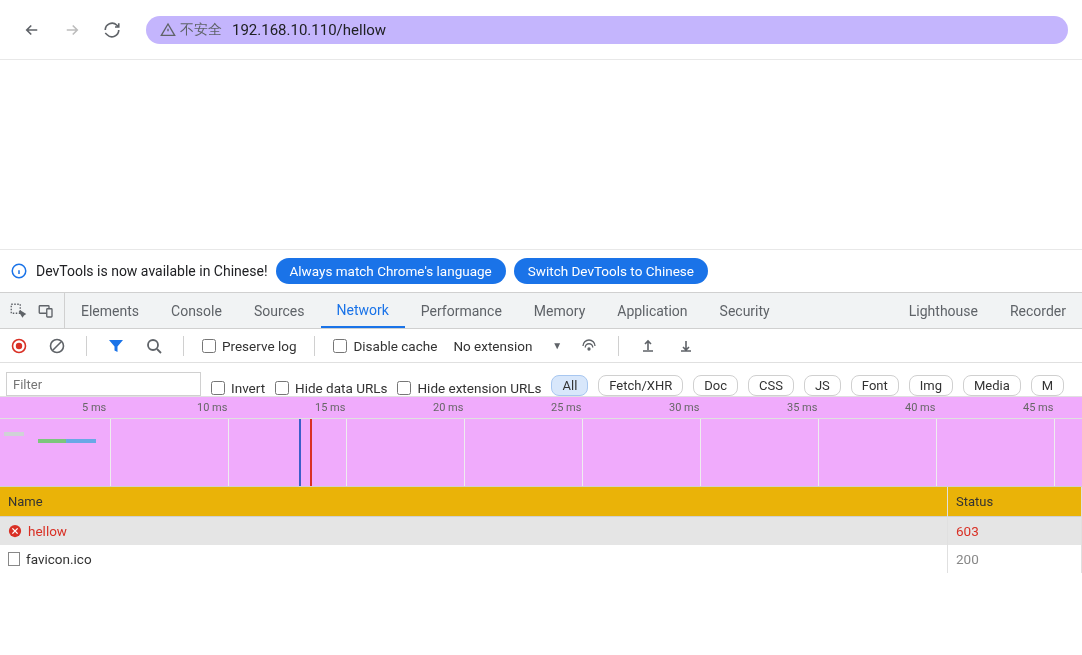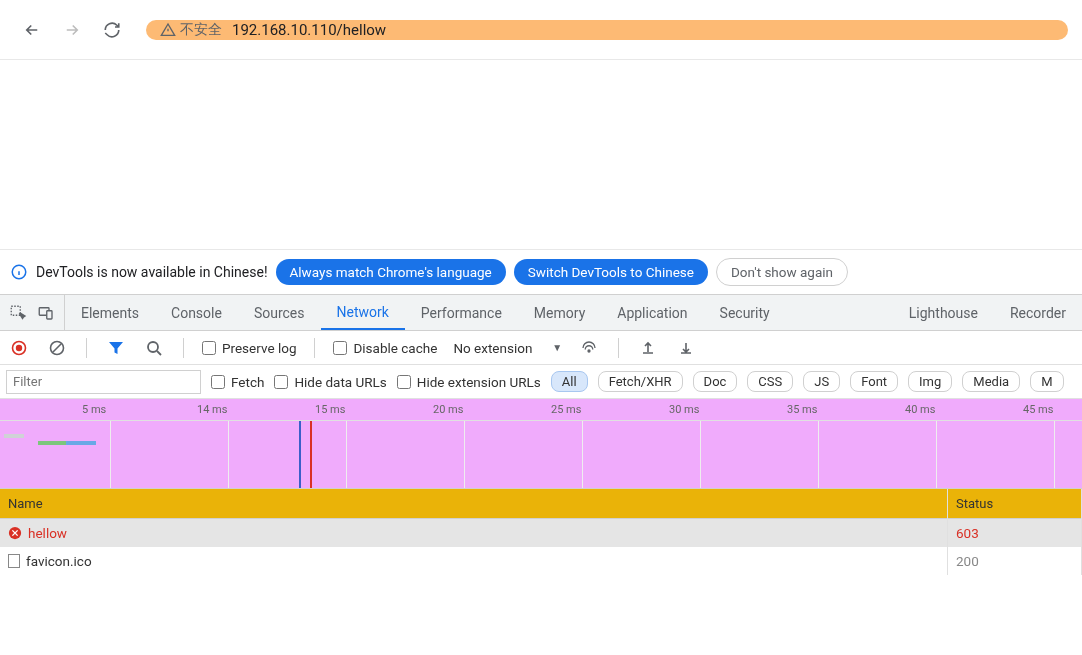--- a/index.html
+++ b/index.html
@@ -2,21 +2,21 @@
 <html><head>
 <meta charset="utf-8">
 <style>
 * { margin: 0; padding: 0; box-sizing: border-box; font-family: -apple-system, BlinkMacSystemFont, "Segoe UI", Roboto, Arial, sans-serif; }
 body { background: #fff; width: 1082px; height: 655px; overflow: hidden; font-size: 13px; color: #333; }
 
 
 .browser-bar { height: 60px; background: #fff; border-bottom: 1px solid #e8e8e8; display: flex; align-items: center; padding: 0 14px; gap: 4px; }
 .nav-btn { width: 36px; height: 36px; display: flex; align-items: center; justify-content: center; border-radius: 18px; cursor: pointer; color: #5f6368; }
 .nav-btn.disabled { color: #bdbdbd; }
-.url-bar { flex: 1; margin-left: 12px; height: 20px; background: #fdba74; border-radius: 18px; display: flex; align-items: center; padding: 0 14px; gap: 10px; }
+.url-bar { flex: 1; margin-left: 12px; height: 28px; background: #c4b5fd; border-radius: 18px; display: flex; align-items: center; padding: 0 14px; gap: 10px; }
 .url-warning { display: flex; align-items: center; gap: 4px; color: #5f6368; font-size: 14px; }
 .url-text { color: #202124; font-size: 15px; }
 
 .page-content { height: 190px; background: #fff; border-bottom: 1px solid #e8e8e8; }
 
 
 .lang-bar { display: flex; align-items: center; gap: 8px; padding: 8px 10px; background: #fff; border-bottom: 1px solid #d0d0d0; font-size: 14px; }
 .info-icon { color: #1a73e8; flex-shrink: 0; }
 .lang-text { color: #202124; }
 .pill-btn { background: #1a73e8; color: #fff; border: none; border-radius: 14px; padding: 5px 14px; font-size: 13.5px; cursor: pointer; }
@@ -31,21 +31,21 @@
 
 
 .net-toolbar { display: flex; align-items: center; height: 34px; border-bottom: 1px solid #e0e0e0; padding: 0 8px; gap: 16px; }
 .tb-sep { width: 1px; height: 20px; background: #d0d0d0; margin: 0 2px; }
 .tb-icon { width: 22px; height: 22px; display: flex; align-items: center; justify-content: center; cursor: pointer; color: #5f6368; }
 .tb-check { display: flex; align-items: center; gap: 6px; color: #333; font-size: 13.5px; }
 .tb-check input { width: 14px; height: 14px; }
 .throttle { display: flex; align-items: center; gap: 6px; color: #333; font-size: 13.5px; }
 
 
-.filter-bar { display: flex; align-items: center; height: 34px; border-bottom: 1px solid #e0e0e0; padding: 0 6px; gap: 10px; }
+.filter-bar { display: flex; align-items: flex-end; height: 34px; border-bottom: 1px solid #e0e0e0; padding: 0 6px; gap: 10px; }
 .filter-input { width: 195px; height: 24px; border: 1px solid #d0d0d0; padding: 0 6px; font-size: 13px; color: #999; background: #fff; }
 .filter-chip { border: 1px solid #d0d0d0; border-radius: 8px; padding: 2px 10px; font-size: 13px; color: #333; cursor: pointer; background: #fff; }
 .filter-chip.active { background: #d8e7fb; border-color: #a8c7f0; }
 
 
 .timeline { height: 90px; border-bottom: 1px solid #d0d0d0; position: relative; background: #f0abfc; }
 .tl-ruler { height: 22px; border-bottom: 1px solid #e0e0e0; position: relative; font-size: 11px; color: #666; }
 .tl-tick { position: absolute; top: 4px; }
 .tl-grid { position: absolute; top: 22px; bottom: 0; width: 1px; background: #eee; }
 .tl-bar { position: absolute; height: 4px; }
@@ -100,21 +100,20 @@
 <div class="page-content"></div>
 
 <div class="lang-bar">
   <svg class="info-icon" width="18" height="18" viewBox="0 0 24 24" fill="none" stroke="currentColor" stroke-width="2">
       <circle cx="12" cy="12" r="9"></circle>
       <path d="M12 8h.01M12 11v5"></path>
     </svg>
   <span class="lang-text">DevTools is now available in Chinese!</span>
   <button class="pill-btn">Always match Chrome's language</button>
   <button class="pill-btn">Switch DevTools to Chinese</button>
-  <button class="pill-btn outline">Don't show again</button>
 </div>
 
 <div class="dt-tabs">
   <div class="dt-tool-icons">
     <div class="dt-tool-icon">
       <svg width="18" height="18" viewBox="0 0 24 24" fill="none" stroke="currentColor" stroke-width="1.8">
           <rect x="3" y="3" width="12" height="12" stroke-dasharray="2 2"></rect>
           <path d="M13 13l5 8 2-3 3-2-8-5z" fill="currentColor" stroke="none"></path>
         </svg>
     </div>
@@ -192,21 +191,21 @@
     <svg width="16" height="16" viewBox="0 0 16 16" fill="none" stroke="#5f6368" stroke-width="1.6">
         <path d="M8 3v9M5 9l3 3 3-3M3 13h10"></path>
       </svg>
   </div>
 </div>
 
 <div class="filter-bar">
   <input class="filter-input" placeholder="Filter" style="">
   <label class="tb-check">
       <input type="checkbox" style="">
-      <span>Fetch</span>
+      <span>Invert</span>
     </label>
   <label class="tb-check">
       <input type="checkbox" style="">
       <span>Hide data URLs</span>
     </label>
   <label class="tb-check">
       <input type="checkbox" style="">
       <span>Hide extension URLs</span>
     </label>
   <span class="filter-chip active">All</span>
@@ -216,21 +215,21 @@
   <span class="filter-chip">JS</span>
   <span class="filter-chip">Font</span>
   <span class="filter-chip">Img</span>
   <span class="filter-chip">Media</span>
   <span class="filter-chip">M</span>
 </div>
 
 <div class="timeline">
   <div class="tl-ruler">
     <span class="tl-tick" style="left:82px">5 ms</span>
-    <span class="tl-tick" style="left:197px">14 ms</span>
+    <span class="tl-tick" style="left:197px">10 ms</span>
     <span class="tl-tick" style="left:315px">15 ms</span>
     <span class="tl-tick" style="left:433px">20 ms</span>
     <span class="tl-tick" style="left:551px">25 ms</span>
     <span class="tl-tick" style="left:669px">30 ms</span>
     <span class="tl-tick" style="left:787px">35 ms</span>
     <span class="tl-tick" style="left:905px">40 ms</span>
     <span class="tl-tick" style="left:1023px">45 ms</span>
   </div>
   <div class="tl-grid" style="left:110px"></div>
   <div class="tl-grid" style="left:228px"></div>

